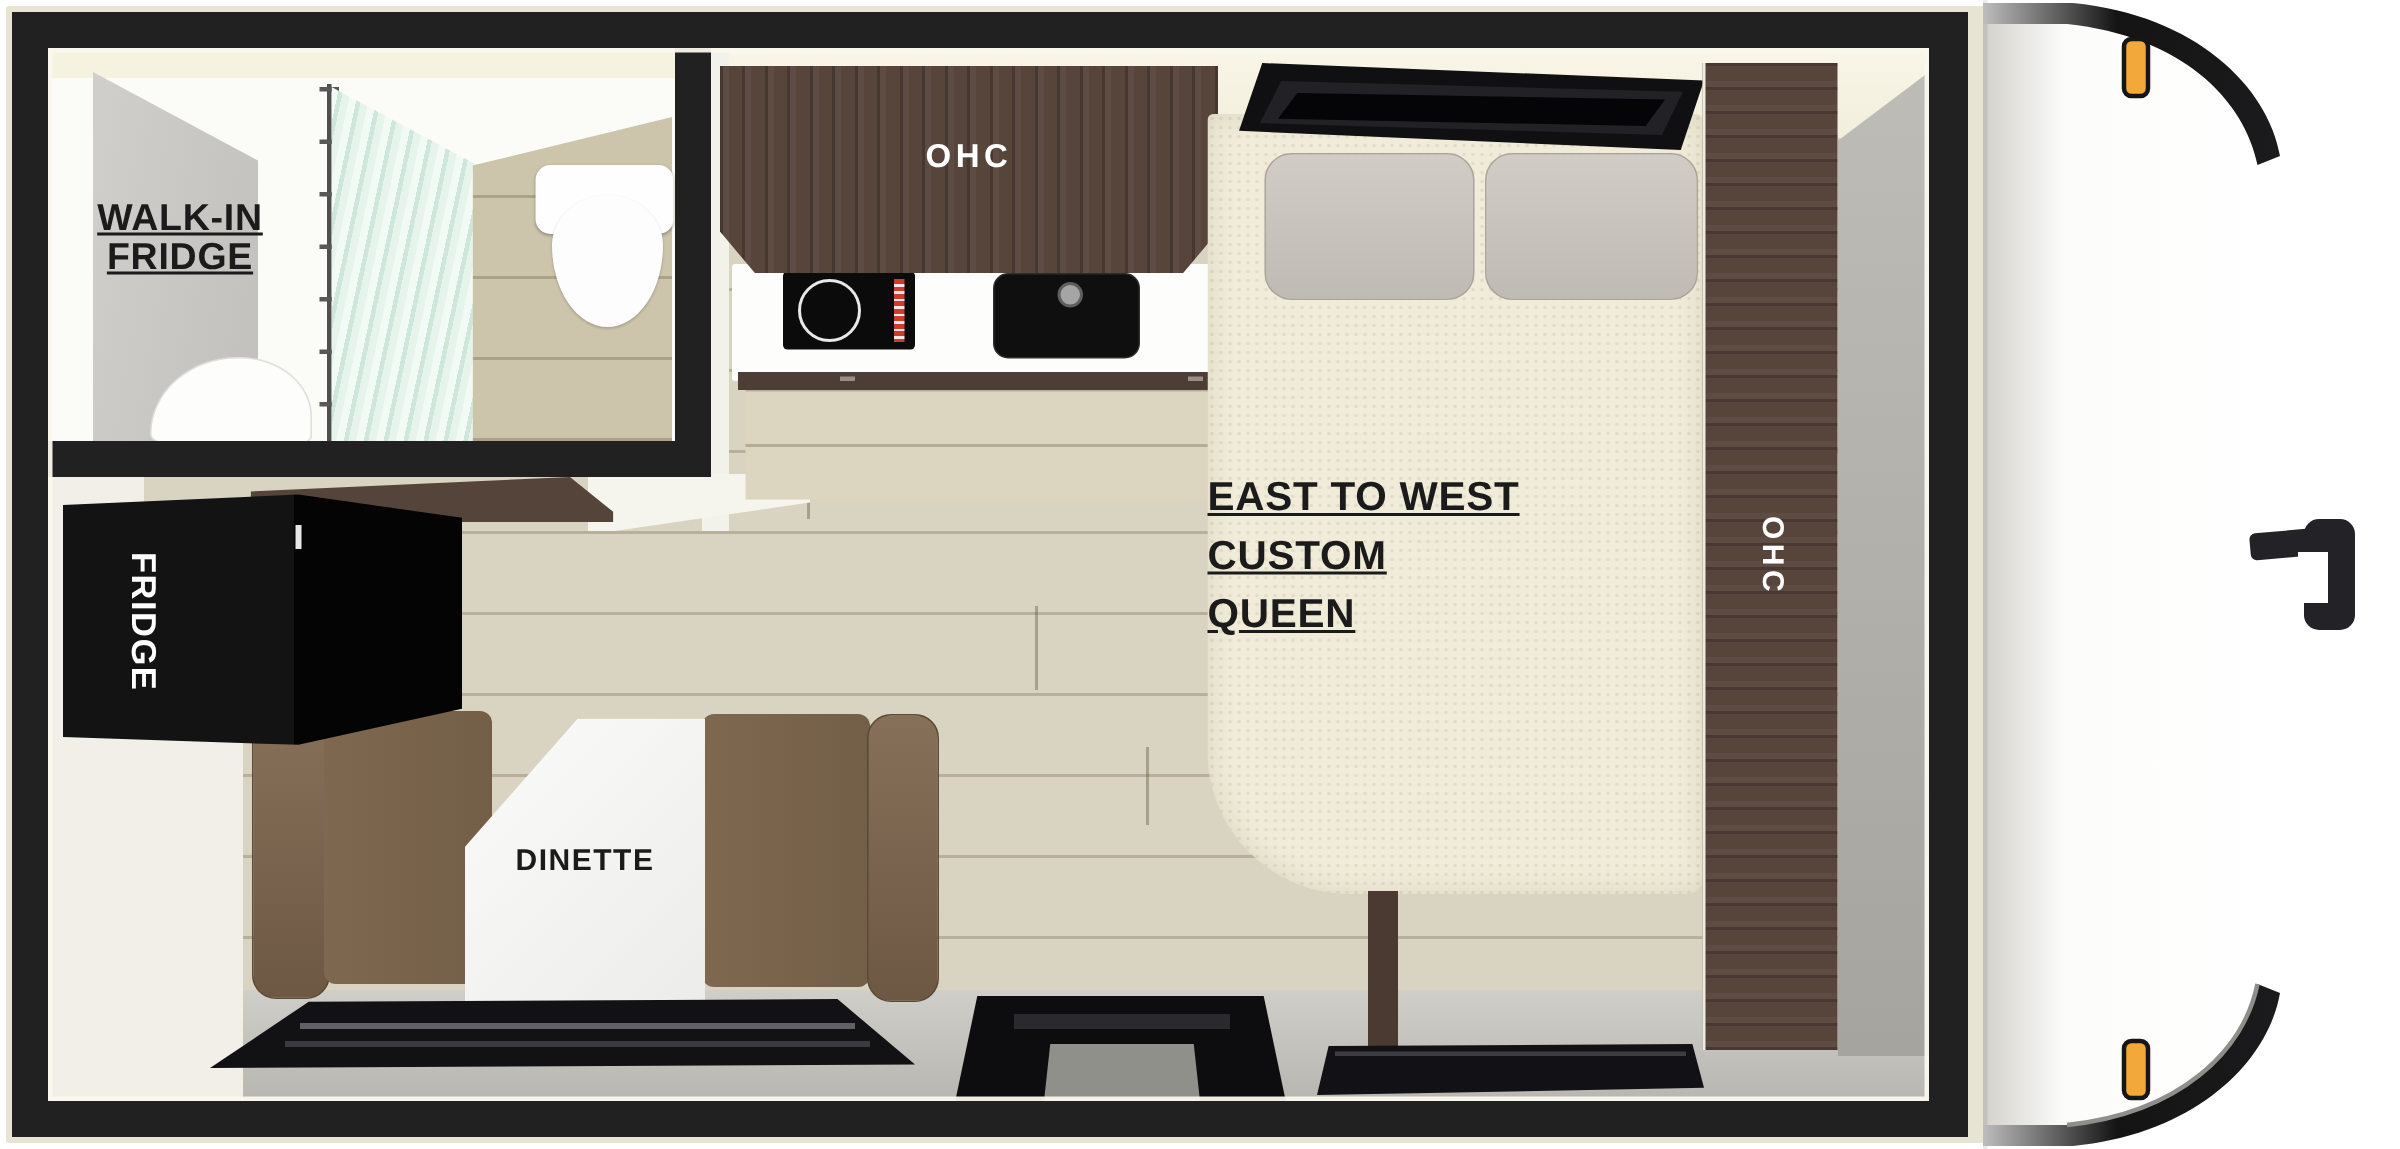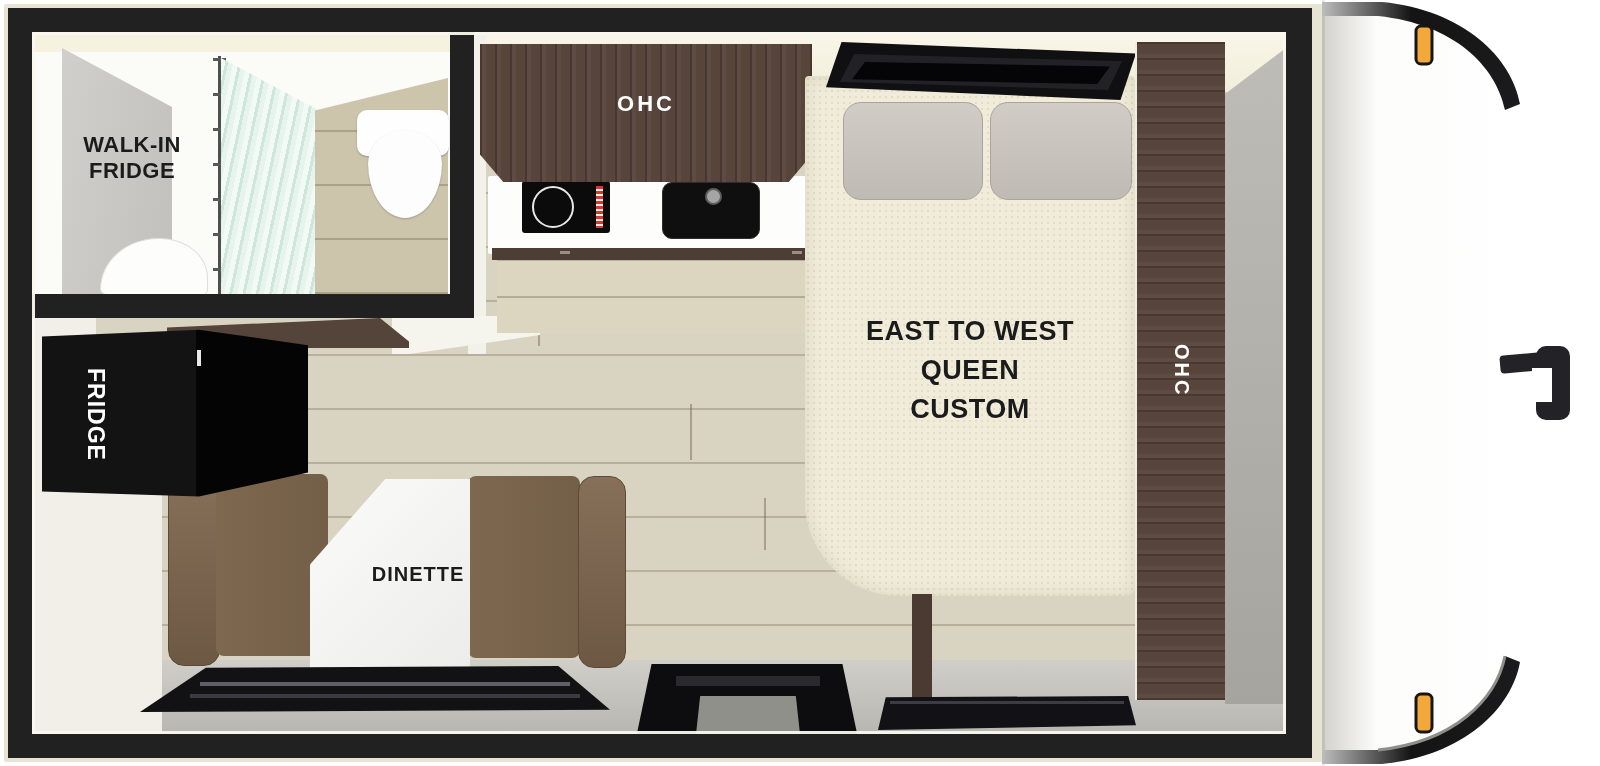--- a/index.html
+++ b/index.html
@@ -21,21 +21,21 @@
   .under-fridge-white{left:32px;top:470px;width:130px;height:264px;background:#f1efe7;}
   .cream-top{left:474px;top:32px;width:812px;height:60px;background:linear-gradient(180deg,#f9f6e8,#f2eedc);}
   .mid-wall-white{left:468px;top:32px;width:18px;height:322px;background:#f3f2ea;}
   .threshold{left:392px;top:316px;width:148px;height:38px;background:#f5f4ed;
              clip-path:polygon(0 0,100% 0,100% 50%,12% 100%,0 100%);}
   
   .bath{left:32px;top:32px;width:442px;height:286px;background:#fbfbf7;}
   .bath-ceiling{left:0;top:0;width:418px;height:20px;background:#f6f2e0;}
   .bath-gray-panel{left:30px;top:16px;width:110px;height:246px;
       background:linear-gradient(100deg,#d0cfcb,#c1c0bc);clip-path:polygon(0 0,100% 24%,100% 100%,0 100%);}
-  .bath-label{left:14px;top:100px;width:172px;text-align:center;font-size:22px;line-height:26px;letter-spacing:.5px;}
+  .bath-label{left:2px;top:100px;width:172px;text-align:center;font-size:25px;line-height:26px;letter-spacing:.5px;text-decoration:underline;}
   .shower-pan{left:68px;top:206px;width:106px;height:56px;background:#fdfdfc;border:1px solid #dededa;
       border-radius:55% 45% 8% 10% / 90% 70% 10% 12%;}
   .rod{left:186px;top:24px;width:3px;height:238px;background:#4f4f4f;}
   .hook{left:181px;width:13px;height:3px;background:#585858;}
   .glass{left:189px;top:26px;width:97px;height:236px;clip-path:polygon(0 0,100% 22%,100% 100%,0 100%);
       background:repeating-linear-gradient(102deg,#f2faf5 0 5px,#cfe7da 5px 8px,#e7f4ec 8px 13px);}
   .bath-floor{left:283px;top:46px;width:133px;height:216px;clip-path:polygon(0 15%,100% 0,100% 100%,0 100%);
       background-color:#ccc5ab;background-image:repeating-linear-gradient(180deg,rgba(110,98,70,0) 0 52px,rgba(110,98,70,.35) 52px 54px);}
   .toilet-tank{left:325px;top:78px;width:92px;height:46px;background:#fefefe;border-radius:10px;box-shadow:0 1px 2px rgba(0,0,0,.25);}
   .toilet-bowl{left:336px;top:98px;width:74px;height:88px;background:#fdfdfd;border-radius:50% 50% 50% 50%/38% 38% 62% 62%;box-shadow:0 1px 2px rgba(0,0,0,.2);}
@@ -53,21 +53,21 @@
   .cab-line{left:497px;top:296px;width:310px;height:2px;background:rgba(110,98,74,.35);}
   .cooktop{left:522px;top:181px;width:88px;height:52px;background:#0b0b0b;border-radius:3px;}
   .burner{left:10px;top:5px;width:38px;height:38px;border:2px solid #e8e8e8;border-radius:50%;}
   .ctl-strip{left:74px;top:5px;width:7px;height:42px;background:repeating-linear-gradient(180deg,#d23a2e 0 3px,#f3e9e6 3px 5px);}
   .sink{left:662px;top:182px;width:98px;height:57px;background:#0f0f0f;border:1px solid #2e2e2e;border-radius:10px;box-sizing:border-box;}
   .faucet{left:705px;top:188px;width:17px;height:17px;background:#a5a5a5;border:2px solid #5e5e5e;border-radius:50%;box-sizing:border-box;}
   
   .bed{left:805px;top:76px;width:330px;height:520px;background-color:#f0ecd9;
        background-image:radial-gradient(rgba(150,140,100,.16) 1px,transparent 1.4px);background-size:6px 6px;
        border-radius:4px 4px 10px 95px;box-shadow:inset 0 0 18px rgba(120,110,80,.18);}
-  .bed-label{left:805px;top:312px;width:330px;text-align:center;font-size:27px;line-height:39px;letter-spacing:.5px;}
+  .bed-label{left:805px;top:312px;width:330px;font-size:27px;line-height:39px;letter-spacing:.5px;text-decoration:underline;}
   .pillow{top:102px;height:98px;background:linear-gradient(180deg,#d1ccc5,#bfbab3);border:1px solid #aaa49c;border-radius:18px;box-sizing:border-box;}
   .vent{left:826px;top:42px;width:310px;height:58px;background:#101012;clip-path:polygon(5% 0,100% 20%,95% 100%,0 78%);}
   .vent-in1{left:14px;top:12px;width:282px;height:36px;background:#222226;clip-path:polygon(5% 0,100% 20%,95% 100%,0 78%);}
   .vent-in2{left:26px;top:20px;width:258px;height:22px;background:#050507;clip-path:polygon(5% 0,100% 20%,95% 100%,0 78%);}
   .ohc-right{left:1135px;top:42px;width:90px;height:658px;color:#fff;border-left:2px solid #efece0;box-sizing:border-box;
       background-color:#57453c;background-image:repeating-linear-gradient(0deg,rgba(0,0,0,.18) 0 2px,rgba(255,255,255,.04) 2px 6px,rgba(0,0,0,0) 6px 16px);
       display:flex;align-items:center;justify-content:center;}
   .ohc-right span{font-size:20px;font-weight:bold;letter-spacing:3px;}
   .gray-wall{left:1225px;top:48px;width:61px;height:656px;background:linear-gradient(180deg,#bdbcb6,#a5a49e);
       clip-path:polygon(0 7%,100% 0,100% 100%,0 100%);}
@@ -79,21 +79,21 @@
       clip-path:polygon(0 5%,59% 1%,100% 10%,100% 84%,59% 98%,0 95%);}
   .fridge-label{left:40px;top:0;height:100%;display:flex;align-items:center;}
   .fridge-label span{font-size:23px;font-weight:bold;letter-spacing:1px;}
   .fridge-handle{left:155px;top:22px;width:4px;height:16px;background:#e8e8e8;}
   
   .bench-back{width:52px;height:192px;border-radius:16px;border:1px solid #5c4936;box-sizing:border-box;
       background:linear-gradient(180deg,#87705a,#6d5843);}
   .bench-seat{width:112px;height:182px;border-radius:8px;background:linear-gradient(90deg,#7e6850,#735e47);}
   .table{left:310px;top:479px;width:160px;height:190px;background:linear-gradient(135deg,#fbfbfa,#ececea);
       clip-path:polygon(47% 0,100% 0,100% 100%,0 100%,0 45%);}
-  .table-label{left:0;top:84px;width:100%;text-align:center;font-size:20px;letter-spacing:1px;padding-left:28px;}
+  .table-label{left:0;top:84px;width:100%;text-align:center;font-size:20px;letter-spacing:1px;}
   
   .window1{left:140px;top:666px;width:470px;height:46px;background:#121214;clip-path:polygon(14% 4%,89% 0,100% 95%,0 100%);}
   .w-slit1{left:60px;top:16px;width:370px;height:4px;background:#606066;}
   .w-slit2{left:50px;top:28px;width:390px;height:4px;background:#3a3a40;}
   .door{left:636px;top:664px;width:222px;height:74px;background:#0d0d0f;clip-path:polygon(7% 0,93% 0,100% 100%,0 100%);}
   .door-bar{left:40px;top:12px;width:144px;height:10px;background:#2a2a2e;}
   .door-floor{left:60px;top:32px;width:104px;height:38px;background:#90908a;clip-path:polygon(4% 0,96% 0,100% 100%,0 100%);}
   
   .storage-edge{left:912px;top:594px;width:20px;height:106px;background:#4a3a31;}
   .storage{left:932px;top:594px;width:202px;height:106px;background:#fcfcfa;border-top:3px solid #1c1c1c;box-sizing:border-box;text-align:center;}
@@ -157,22 +157,22 @@
   <div class="abs faucet"></div>
   <div class="abs ohc-top">
     <span>OHC</span>
   </div>
 
   <div class="abs bed"></div>
   <div class="abs pillow" style="left:843px;width:140px;"></div>
   <div class="abs pillow" style="left:990px;width:142px;"></div>
   <div class="abs bed-label lbl">
     <div>EAST TO WEST</div>
+    <div>CUSTOM</div>
     <div>QUEEN</div>
-    <div>CUSTOM</div>
   </div>
   <div class="abs vent">
     <div class="abs vent-in1"></div>
     <div class="abs vent-in2"></div>
   </div>
   <div class="abs ohc-right">
     <span class="vtext">OHC</span>
   </div>
   <div class="abs gray-wall"></div>
 

